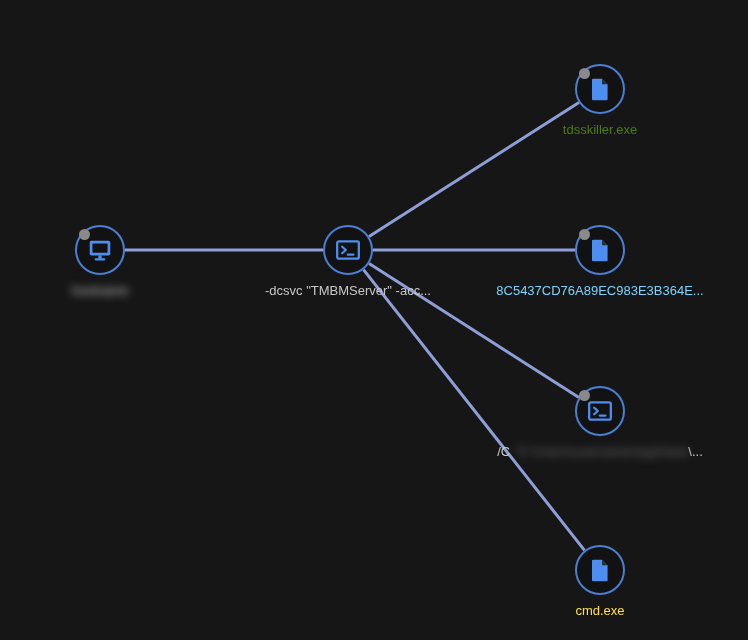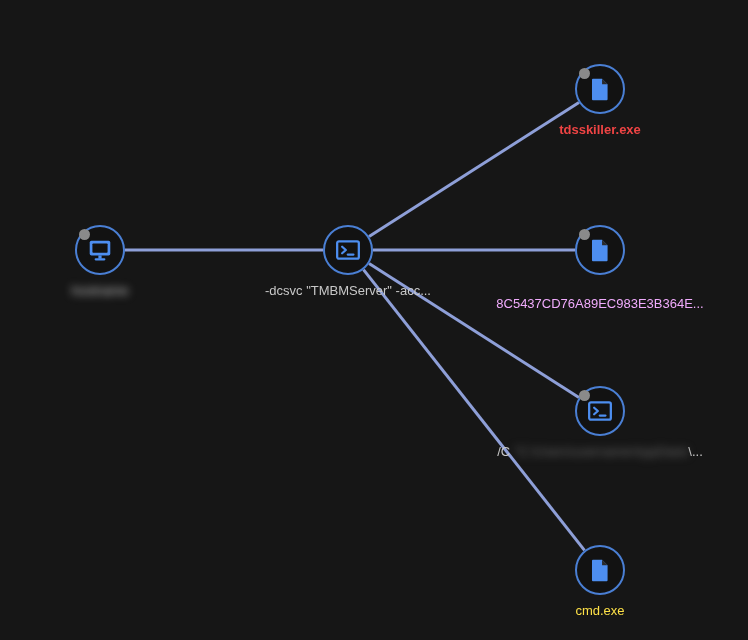--- a/index.html
+++ b/index.html
@@ -143,33 +143,33 @@
       <div class="graph-node" style="left: 600px; top: 89px;">
         <div class="node-circle" style="border-color: rgb(74, 127, 212); background: rgb(18, 18, 18);">
           <span class="node-glyph">
             <svg viewBox="0 0 24 24" fill="none">
               <path d="M5.5 2.5 h8.4 l5.1 5.1 v13.9 a0.9 0.9 0 0 1 -0.9 0.9 H5.5 a0.9 0.9 0 0 1 -0.9 -0.9 V3.4 a0.9 0.9 0 0 1 0.9 -0.9 z" fill="#4d8ef0"></path>
               <path d="M13.9 2.5 L19 7.6 h-5.1 z" fill="#2a2a2a"></path>
             </svg>
           </span>
         </div>
         <span class="node-badge" style="background: rgb(138, 138, 138);"></span>
-        <div class="node-label" style="color: #ef4444; font-weight: bold;">tdsskiller.exe</div>
+        <div class="node-label" style="color: #4d7c0f;">tdsskiller.exe</div>
       </div>
       <div class="graph-node" style="left: 600px; top: 250px;">
         <div class="node-circle" style="border-color: rgb(74, 127, 212); background: rgb(18, 18, 18);">
           <span class="node-glyph">
             <svg viewBox="0 0 24 24" fill="none">
               <path d="M5.5 2.5 h8.4 l5.1 5.1 v13.9 a0.9 0.9 0 0 1 -0.9 0.9 H5.5 a0.9 0.9 0 0 1 -0.9 -0.9 V3.4 a0.9 0.9 0 0 1 0.9 -0.9 z" fill="#4d8ef0"></path>
               <path d="M13.9 2.5 L19 7.6 h-5.1 z" fill="#2a2a2a"></path>
             </svg>
           </span>
         </div>
         <span class="node-badge" style="background: rgb(138, 138, 138);"></span>
-        <div class="node-label" style="color: #f0abfc; margin-top: 13px;">8C5437CD76A89EC983E3B364E...</div>
+        <div class="node-label" style="color: #7dd3fc;">8C5437CD76A89EC983E3B364E...</div>
       </div>
       <div class="graph-node" style="left: 600px; top: 411px;">
         <div class="node-circle" style="border-color: rgb(74, 127, 212); background: rgb(18, 18, 18);">
           <span class="node-glyph">
             <svg viewBox="0 0 24 24" fill="none">
               <rect x="2" y="4" width="20" height="16" rx="1.6" stroke="#4d8ef0" stroke-width="2.1" fill="none"></rect>
               <path d="M6.6 9 L10 12 L6.6 15" stroke="#4d8ef0" stroke-width="2.1" stroke-linecap="round" stroke-linejoin="round" fill="none"></path>
               <path d="M11.8 16.2 L17 16.2" stroke="#4d8ef0" stroke-width="2.1" stroke-linecap="round"></path>
             </svg>
           </span>

